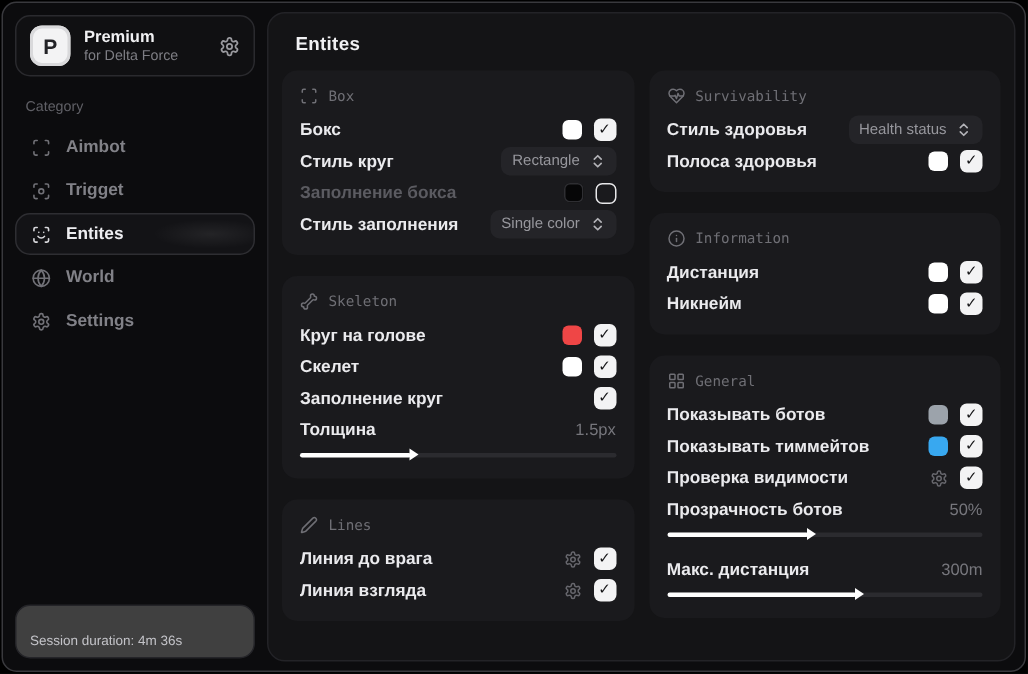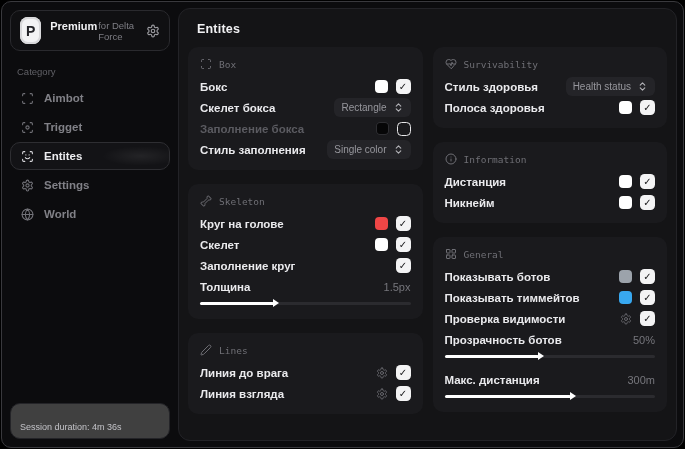--- a/index.html
+++ b/index.html
@@ -7,21 +7,21 @@
   body { font-family:"Liberation Sans","DejaVu Sans",sans-serif; }
   .window {
     position:relative; width:683px; height:447px; margin:1px;
     background:#0c0c0e; border:1px solid #39393d; border-radius:10px;
     overflow:hidden;
   }
   
   .sidebar { position:absolute; left:0; top:0; bottom:0; width:176px; padding:8px; display:flex; flex-direction:column; }
   .brand-card { border:1px solid #2a2a2e; border-radius:10px; background:#101012; padding:6px 9px; display:flex; align-items:center; gap:9px; }
   .logo { width:27px; height:27px; border-radius:8px; background:#f3f3f4; color:#232327; font-weight:700; font-size:14px; display:flex; align-items:center; justify-content:center; box-shadow:inset 0 0 0 2px #d9d9db; }
-  .brand-text { display:flex; gap:1px; }
+  .brand-text { display:flex; flex-direction:column; gap:1px; }
   .brand-title { font-size:11px; font-weight:700; color:#f1f1f3; }
   .brand-sub { font-size:9.5px; color:#7e7e84; }
   .brand-gear { margin-left:auto; color:#9a9a9f; display:flex; }
   .category { margin:15px 7px 7px; font-size:9.5px; color:#606066; }
   .nav { display:flex; flex-direction:column; gap:1px; }
   .nav-item { display:flex; align-items:center; gap:10px; height:28px; padding:0 10px; border:1px solid transparent; border-radius:10px; color:#818187; font-size:11.5px; font-weight:600; cursor:default; }
   .nav-item .nicon { display:flex; color:#717177; }
   .nav-item.active { border-color:#2e2e32; color:#ededf0;
     background:radial-gradient(ellipse 55px 14px at 82% 50%, rgba(255,255,255,.07), rgba(255,255,255,0) 70%), #131316; }
   .nav-item.active .nicon { color:#d8d8dc; }
@@ -158,33 +158,33 @@
         <span class="nicon">
             <svg width="13" height="13" viewBox="0 0 24 24" fill="none" stroke="currentColor" stroke-width="2" stroke-linecap="round" stroke-linejoin="round">
               <use href="#i-scanface"></use>
             </svg>
           </span>
         <span>Entites</span>
       </div>
       <div class="nav-item">
         <span class="nicon">
             <svg width="13" height="13" viewBox="0 0 24 24" fill="none" stroke="currentColor" stroke-width="2" stroke-linecap="round" stroke-linejoin="round">
+              <use href="#i-globe"></use>
+            </svg>
+          </span>
+        <span>World</span>
+      </div>
+      <div class="nav-item">
+        <span class="nicon">
+            <svg width="13" height="13" viewBox="0 0 24 24" fill="none" stroke="currentColor" stroke-width="2" stroke-linecap="round" stroke-linejoin="round">
               <use href="#i-gear"></use>
             </svg>
           </span>
         <span>Settings</span>
       </div>
-      <div class="nav-item">
-        <span class="nicon">
-            <svg width="13" height="13" viewBox="0 0 24 24" fill="none" stroke="currentColor" stroke-width="2" stroke-linecap="round" stroke-linejoin="round">
-              <use href="#i-globe"></use>
-            </svg>
-          </span>
-        <span>World</span>
-      </div>
     </nav>
 
     <div class="session-card">
       <span>Session duration: 4m 36s</span>
     </div>
   </div>
 
   <div class="main">
     <div class="main-header">Entites</div>
 
@@ -202,21 +202,21 @@
             <span>Box</span>
           </div>
           <div class="row">
             <span class="row-label">Бокс</span>
             <span class="controls">
               <span class="swatch" style="background: rgb(255, 255, 255);"></span>
               <span class="checkbox on"></span>
             </span>
           </div>
           <div class="row">
-            <span class="row-label">Скелет бокса</span>
+            <span class="row-label">Стиль круг</span>
             <span class="controls">
               <span class="dropdown">
                 <span>Rectangle</span>
                 <span class="dicon">
                     <svg width="11" height="11" viewBox="0 0 24 24" fill="none" stroke="currentColor" stroke-width="2.4" stroke-linecap="round" stroke-linejoin="round">
                       <use href="#i-chevud"></use>
                     </svg>
                   </span>
               </span>
             </span>

